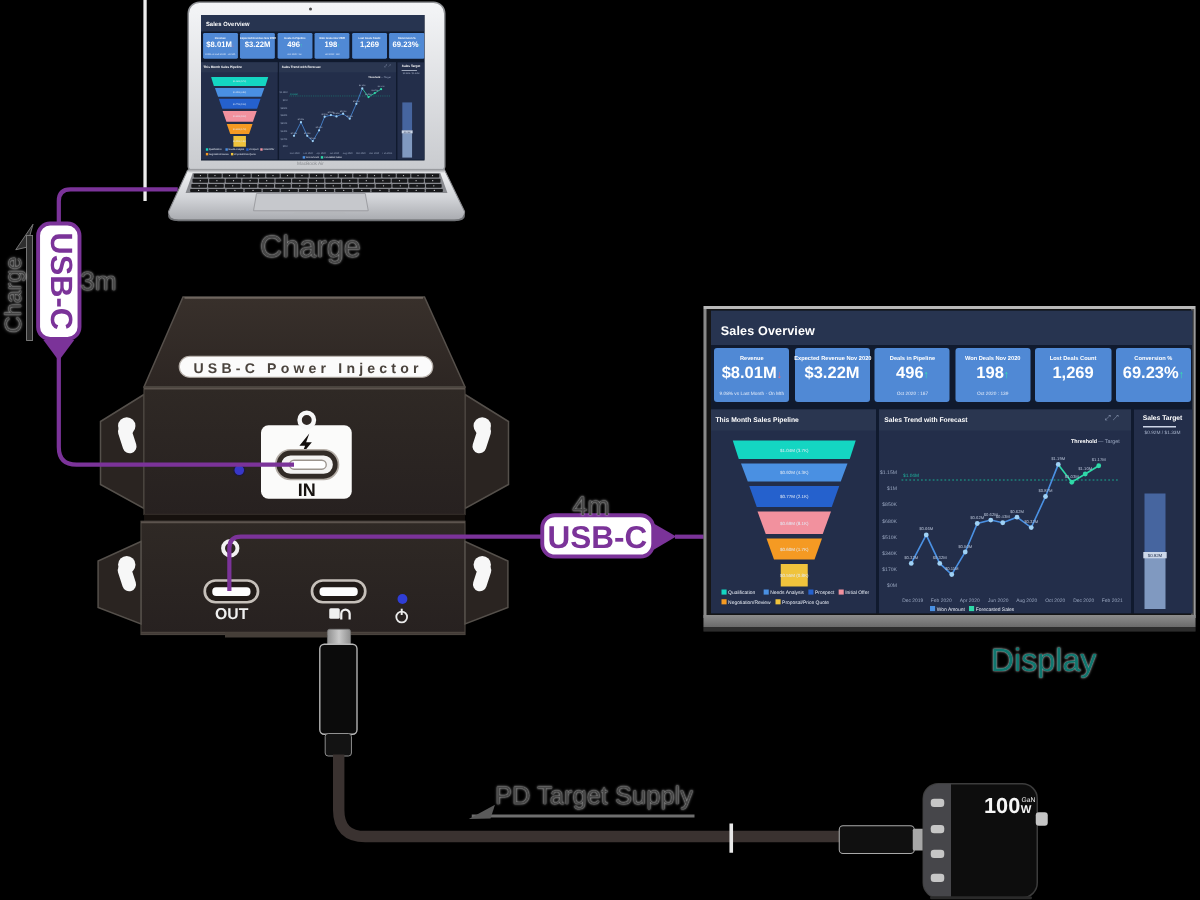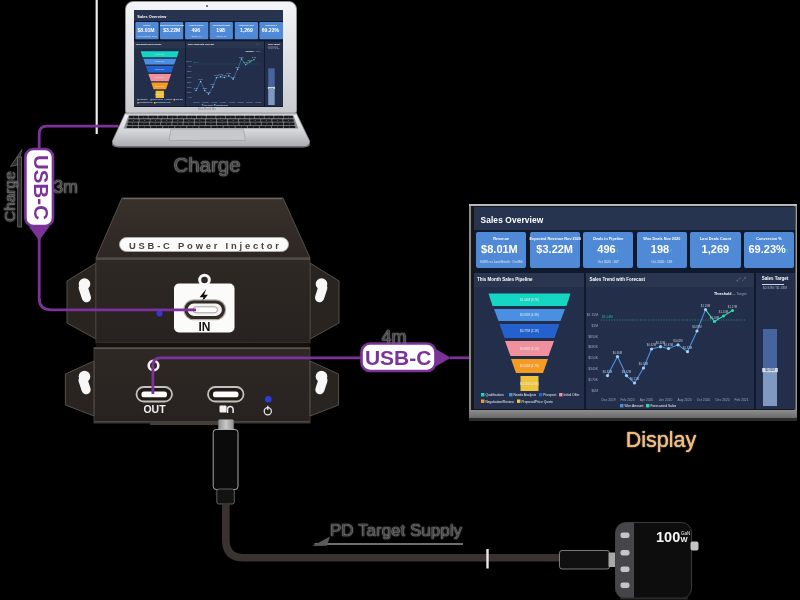--- a/index.html
+++ b/index.html
@@ -502,16 +502,16 @@
           <text x="176.5" y="134" font-size="3.3" fill="#e8edf6" font-family="Liberation Sans">Forecasted Sales</text>
           <rect x="289" y="56" width="14" height="39" fill="#46659f"></rect>
           <rect x="289" y="99" width="14" height="34" fill="#8099c0"></rect>
           <rect x="288.2" y="95" width="15.6" height="4.2" fill="#cdd8ea"></rect>
           <text x="296" y="98.4" font-size="2.9" fill="#223050" text-anchor="middle" font-family="Liberation Sans">$0.92M</text>
         </svg>
       </div>
     </div>
   </div>
 <div style="position:absolute;left:137px;top:152.5px;font-size:20.5px;color:#474747;text-shadow:0 0 1px rgba(235,235,235,.8), 0 0 2px rgba(210,210,210,.55);white-space:nowrap;width:140px;text-align:center;">Charge</div>
-<div style="position:absolute;left:591px;top:428px;font-size:21.5px;color:#fdba74;text-shadow:0 0 1px rgba(235,235,235,.8), 0 0 2px rgba(210,210,210,.55);white-space:nowrap;width:140px;text-align:center;">Display</div>
+<div style="position:absolute;left:591px;top:428px;font-size:21.5px;color:#0f766e;text-shadow:0 0 1px rgba(235,235,235,.8), 0 0 2px rgba(210,210,210,.55);white-space:nowrap;width:140px;text-align:right;">Display</div>
 <div style="position:absolute;left:330px;top:521px;font-size:17px;color:#474747;text-shadow:0 0 1px rgba(235,235,235,.8), 0 0 2px rgba(210,210,210,.55);white-space:nowrap;">PD Target Supply</div>
 <div style="position:absolute;left:53.5px;top:177px;font-size:17.5px;color:#474747;text-shadow:0 0 1px rgba(235,235,235,.8), 0 0 2px rgba(210,210,210,.55);white-space:nowrap;">3m</div>
 <div style="position:absolute;left:381.5px;top:326.5px;font-size:18px;color:#474747;text-shadow:0 0 1px rgba(235,235,235,.8), 0 0 2px rgba(210,210,210,.55);white-space:nowrap;">4m</div>
 <div style="position:absolute;left:0.5px;top:164px;height:58px;writing-mode:vertical-rl;transform:rotate(180deg);font-size:15.5px;color:#464646;text-shadow:0 0 1px rgba(255,255,255,.85),0 0 2.5px rgba(210,210,210,.5);">Charge</div>
 </body></html>

